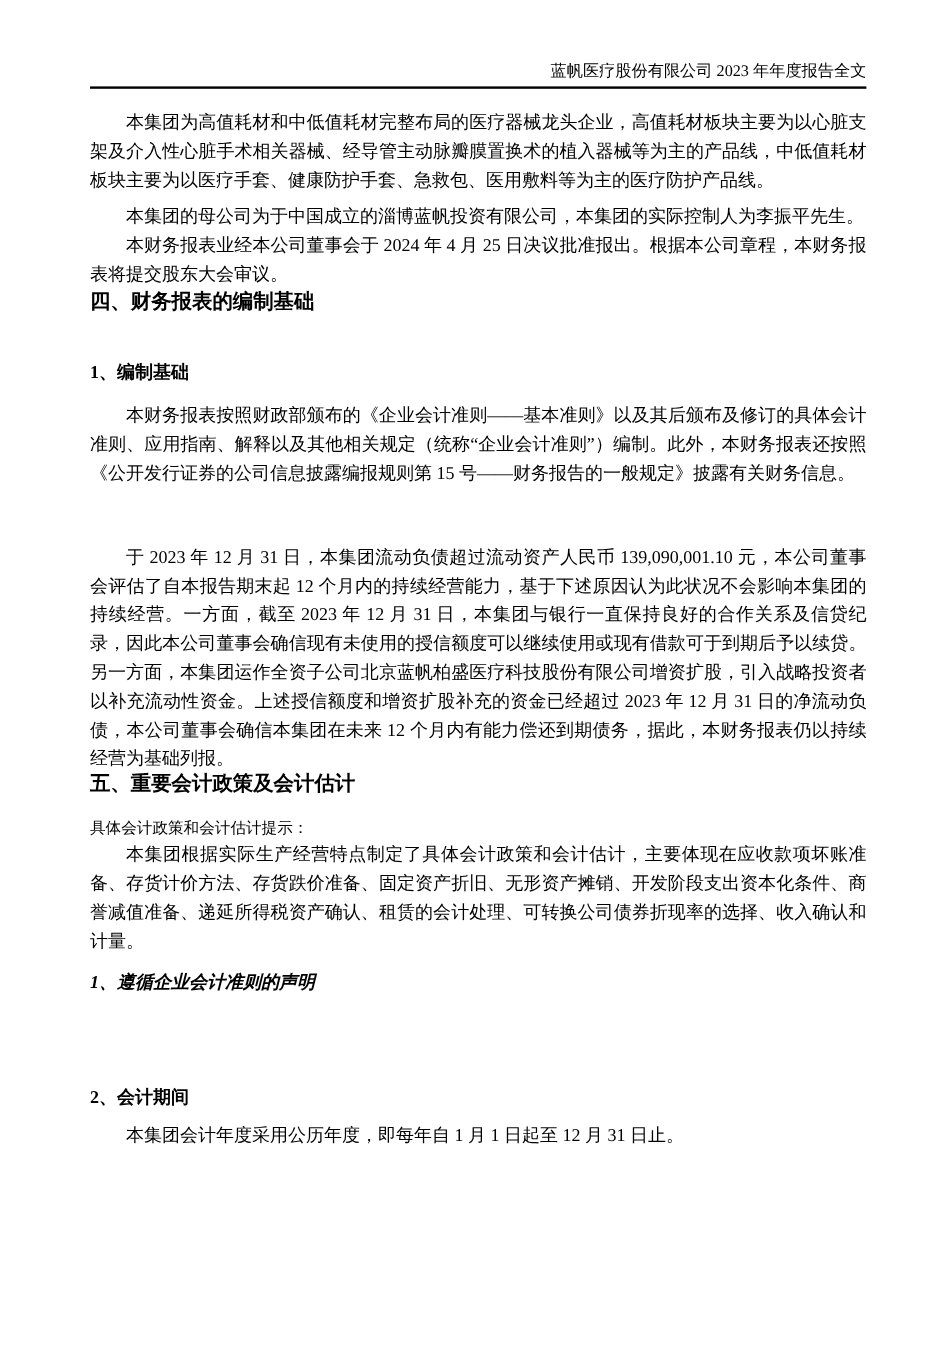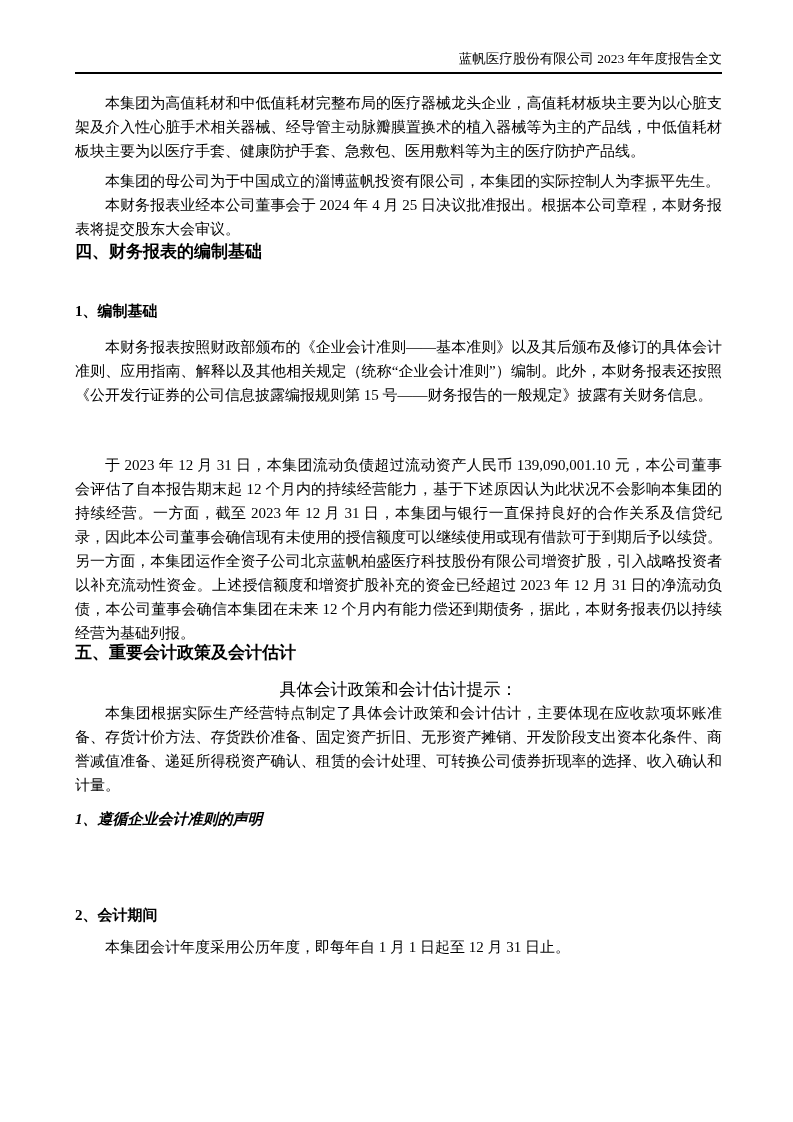--- a/index.html
+++ b/index.html
@@ -46,24 +46,23 @@
     line-height: 22px;
     margin: 0;
   }
   .h-sub {
     font-size: 15px;
     font-weight: bold;
     line-height: 20px;
     margin: 0;
   }
   .note-line {
-    font-size: 17px;
+    font-size: 13px;
     line-height: 18px;
     margin: 0;
-    text-align: center;
   }
   
   .pos-p1   { top: 91px; }
   .pos-p2   { top: 169px; }
   .pos-p3   { top: 193px; }
   .pos-h4   { top: 241px; }
   .pos-h41  { top: 301px; }
   .pos-p4   { top: 335px; }
   .pos-h42  { top: 421px; }
   .pos-p5   { top: 453px; }

